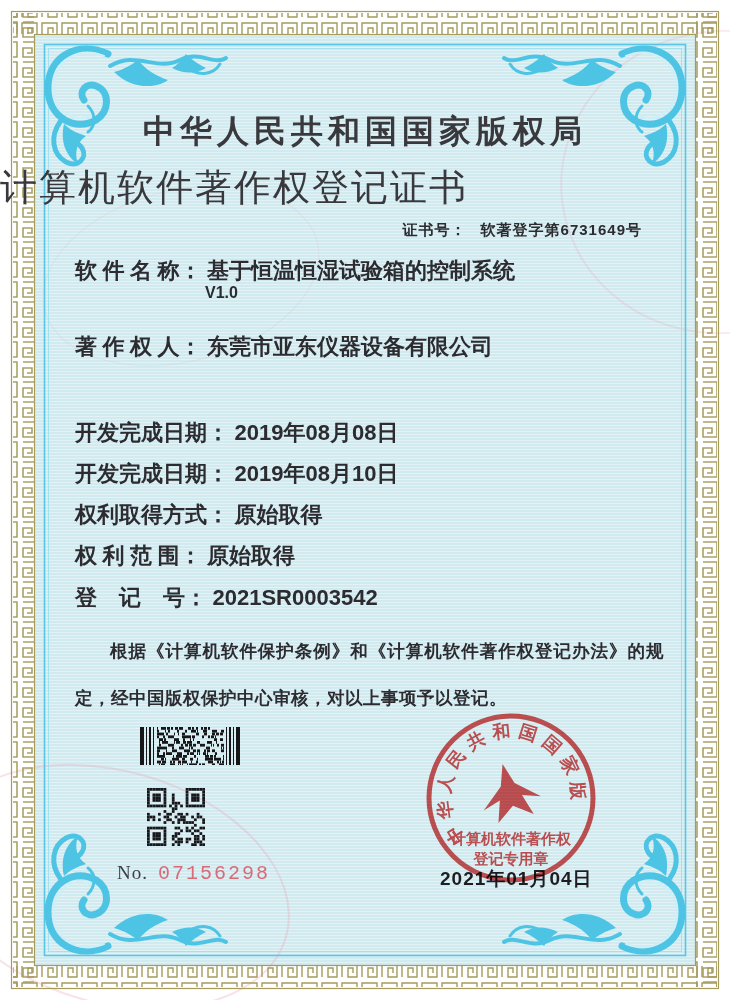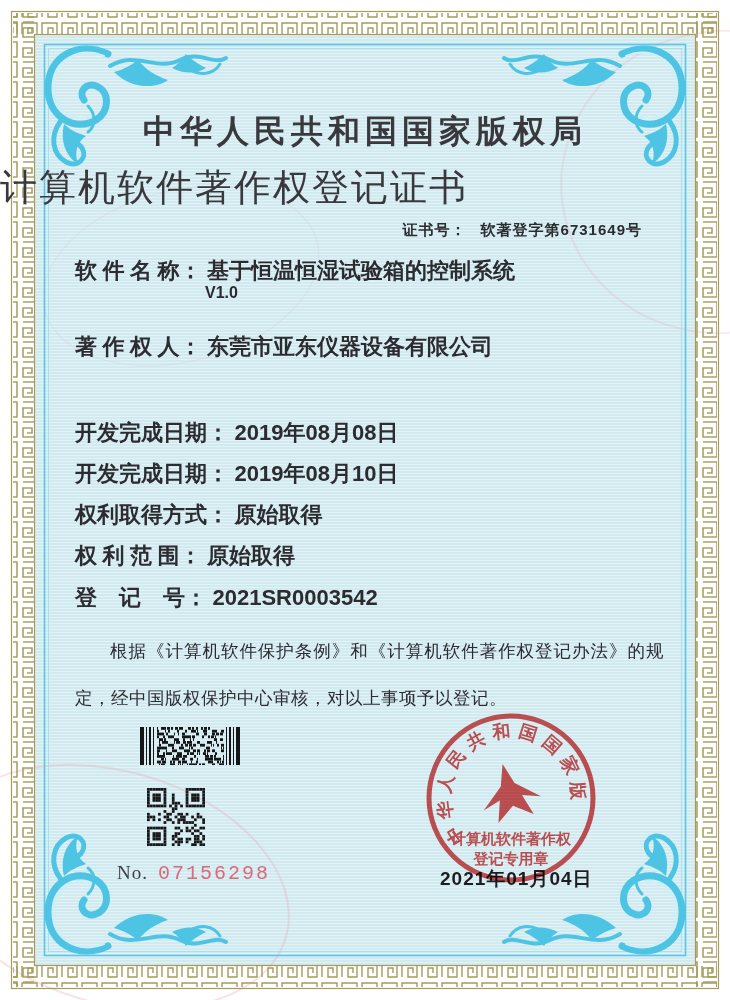--- a/index.html
+++ b/index.html
@@ -41,21 +41,21 @@
   }
   .cert-no .lbl{margin-right:14px;}
   .mono{font-family:Liberation Sans, sans-serif;}
 
   .frow{position:absolute;left:75px;font-size:22px;font-weight:bold;white-space:nowrap;}
   .frow .flabel{display:inline-block;min-width:122px;}
   .fline2{position:absolute;left:205px;font-size:16px;font-weight:bold;}
 
   .statement{
     position:absolute;left:75px;right:66px;top:628px;
-    font-size:17.5px;font-weight:normal;line-height:47px;
+    font-size:17.5px;font-weight:bold;line-height:47px;
     text-indent:2em;letter-spacing:.5px;text-align:justify;
   }
 
   .barcode{position:absolute;left:140px;top:727px;width:100px;height:38px;}
   .qr{position:absolute;left:147px;top:788px;width:58px;height:58px;}
 
   .serial{position:absolute;left:117px;top:862px;font-size:19px;white-space:nowrap;}
   .serial .no-lbl{color:#3d3d46;letter-spacing:1px;}
   .serial .no-num{color:#d96a78;font-family:"Liberation Mono","DejaVu Sans Mono",monospace;
     font-size:20px;letter-spacing:2px;margin-left:10px;margin-top:24px;}

